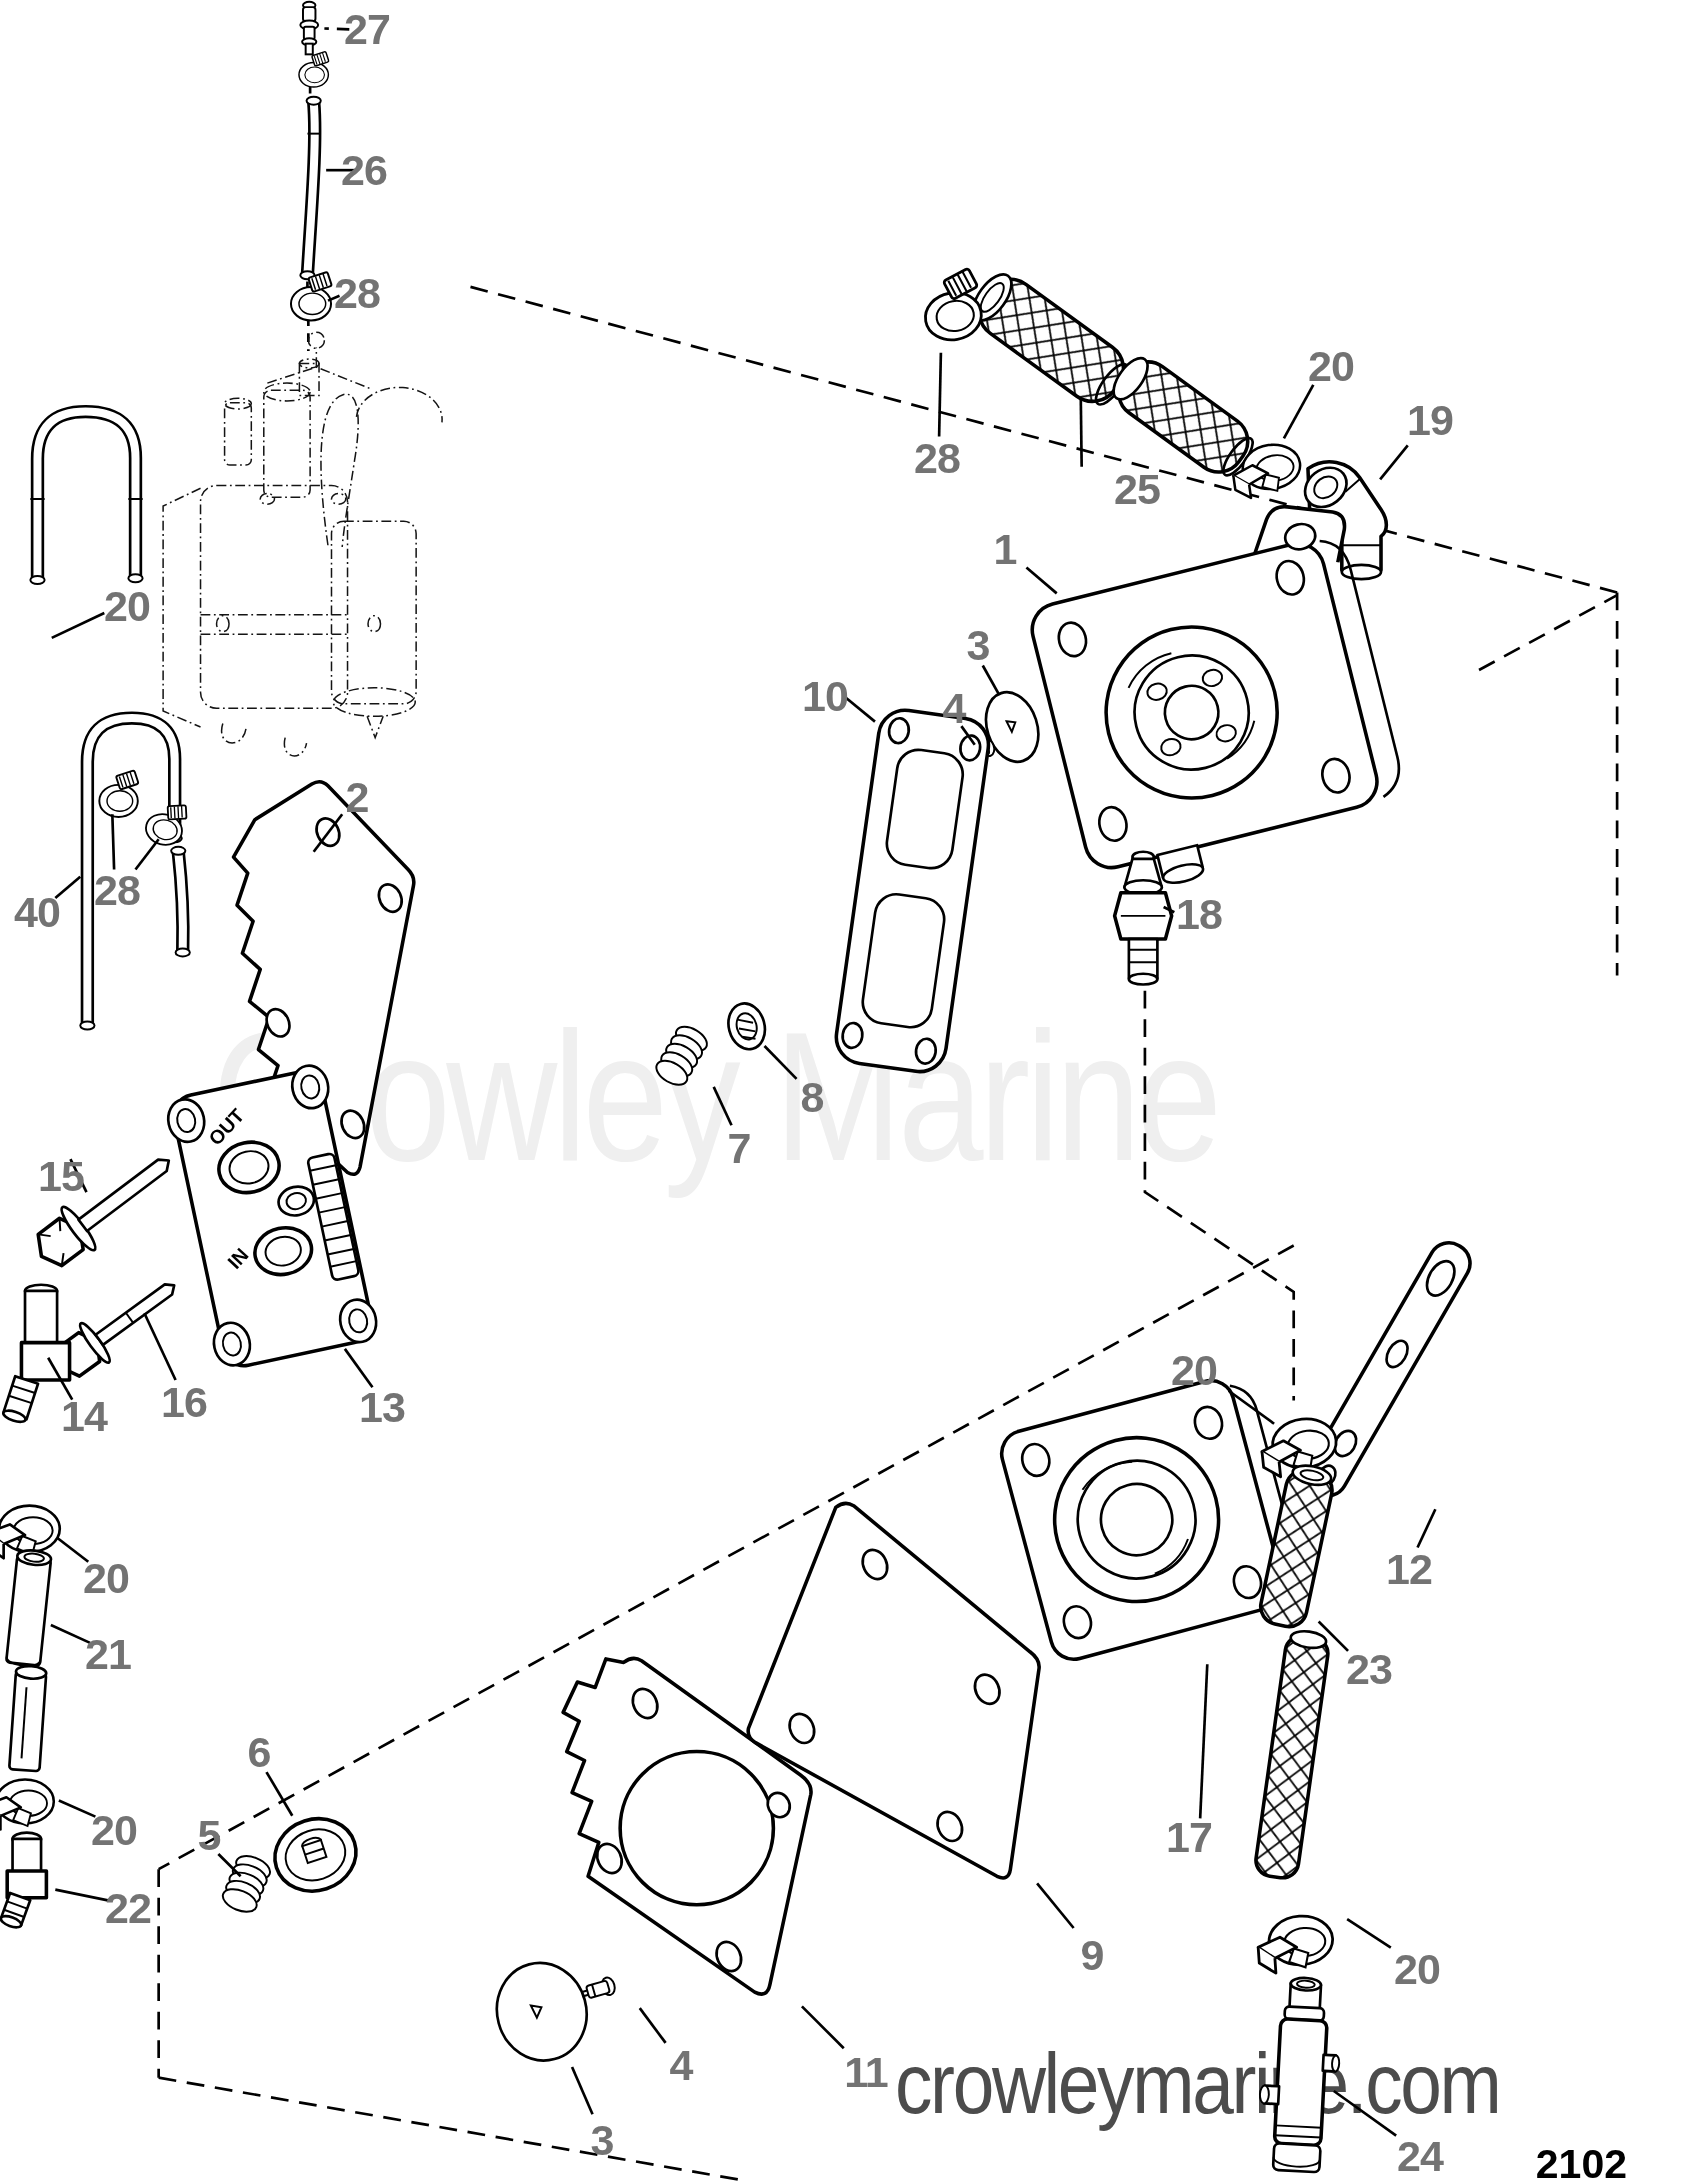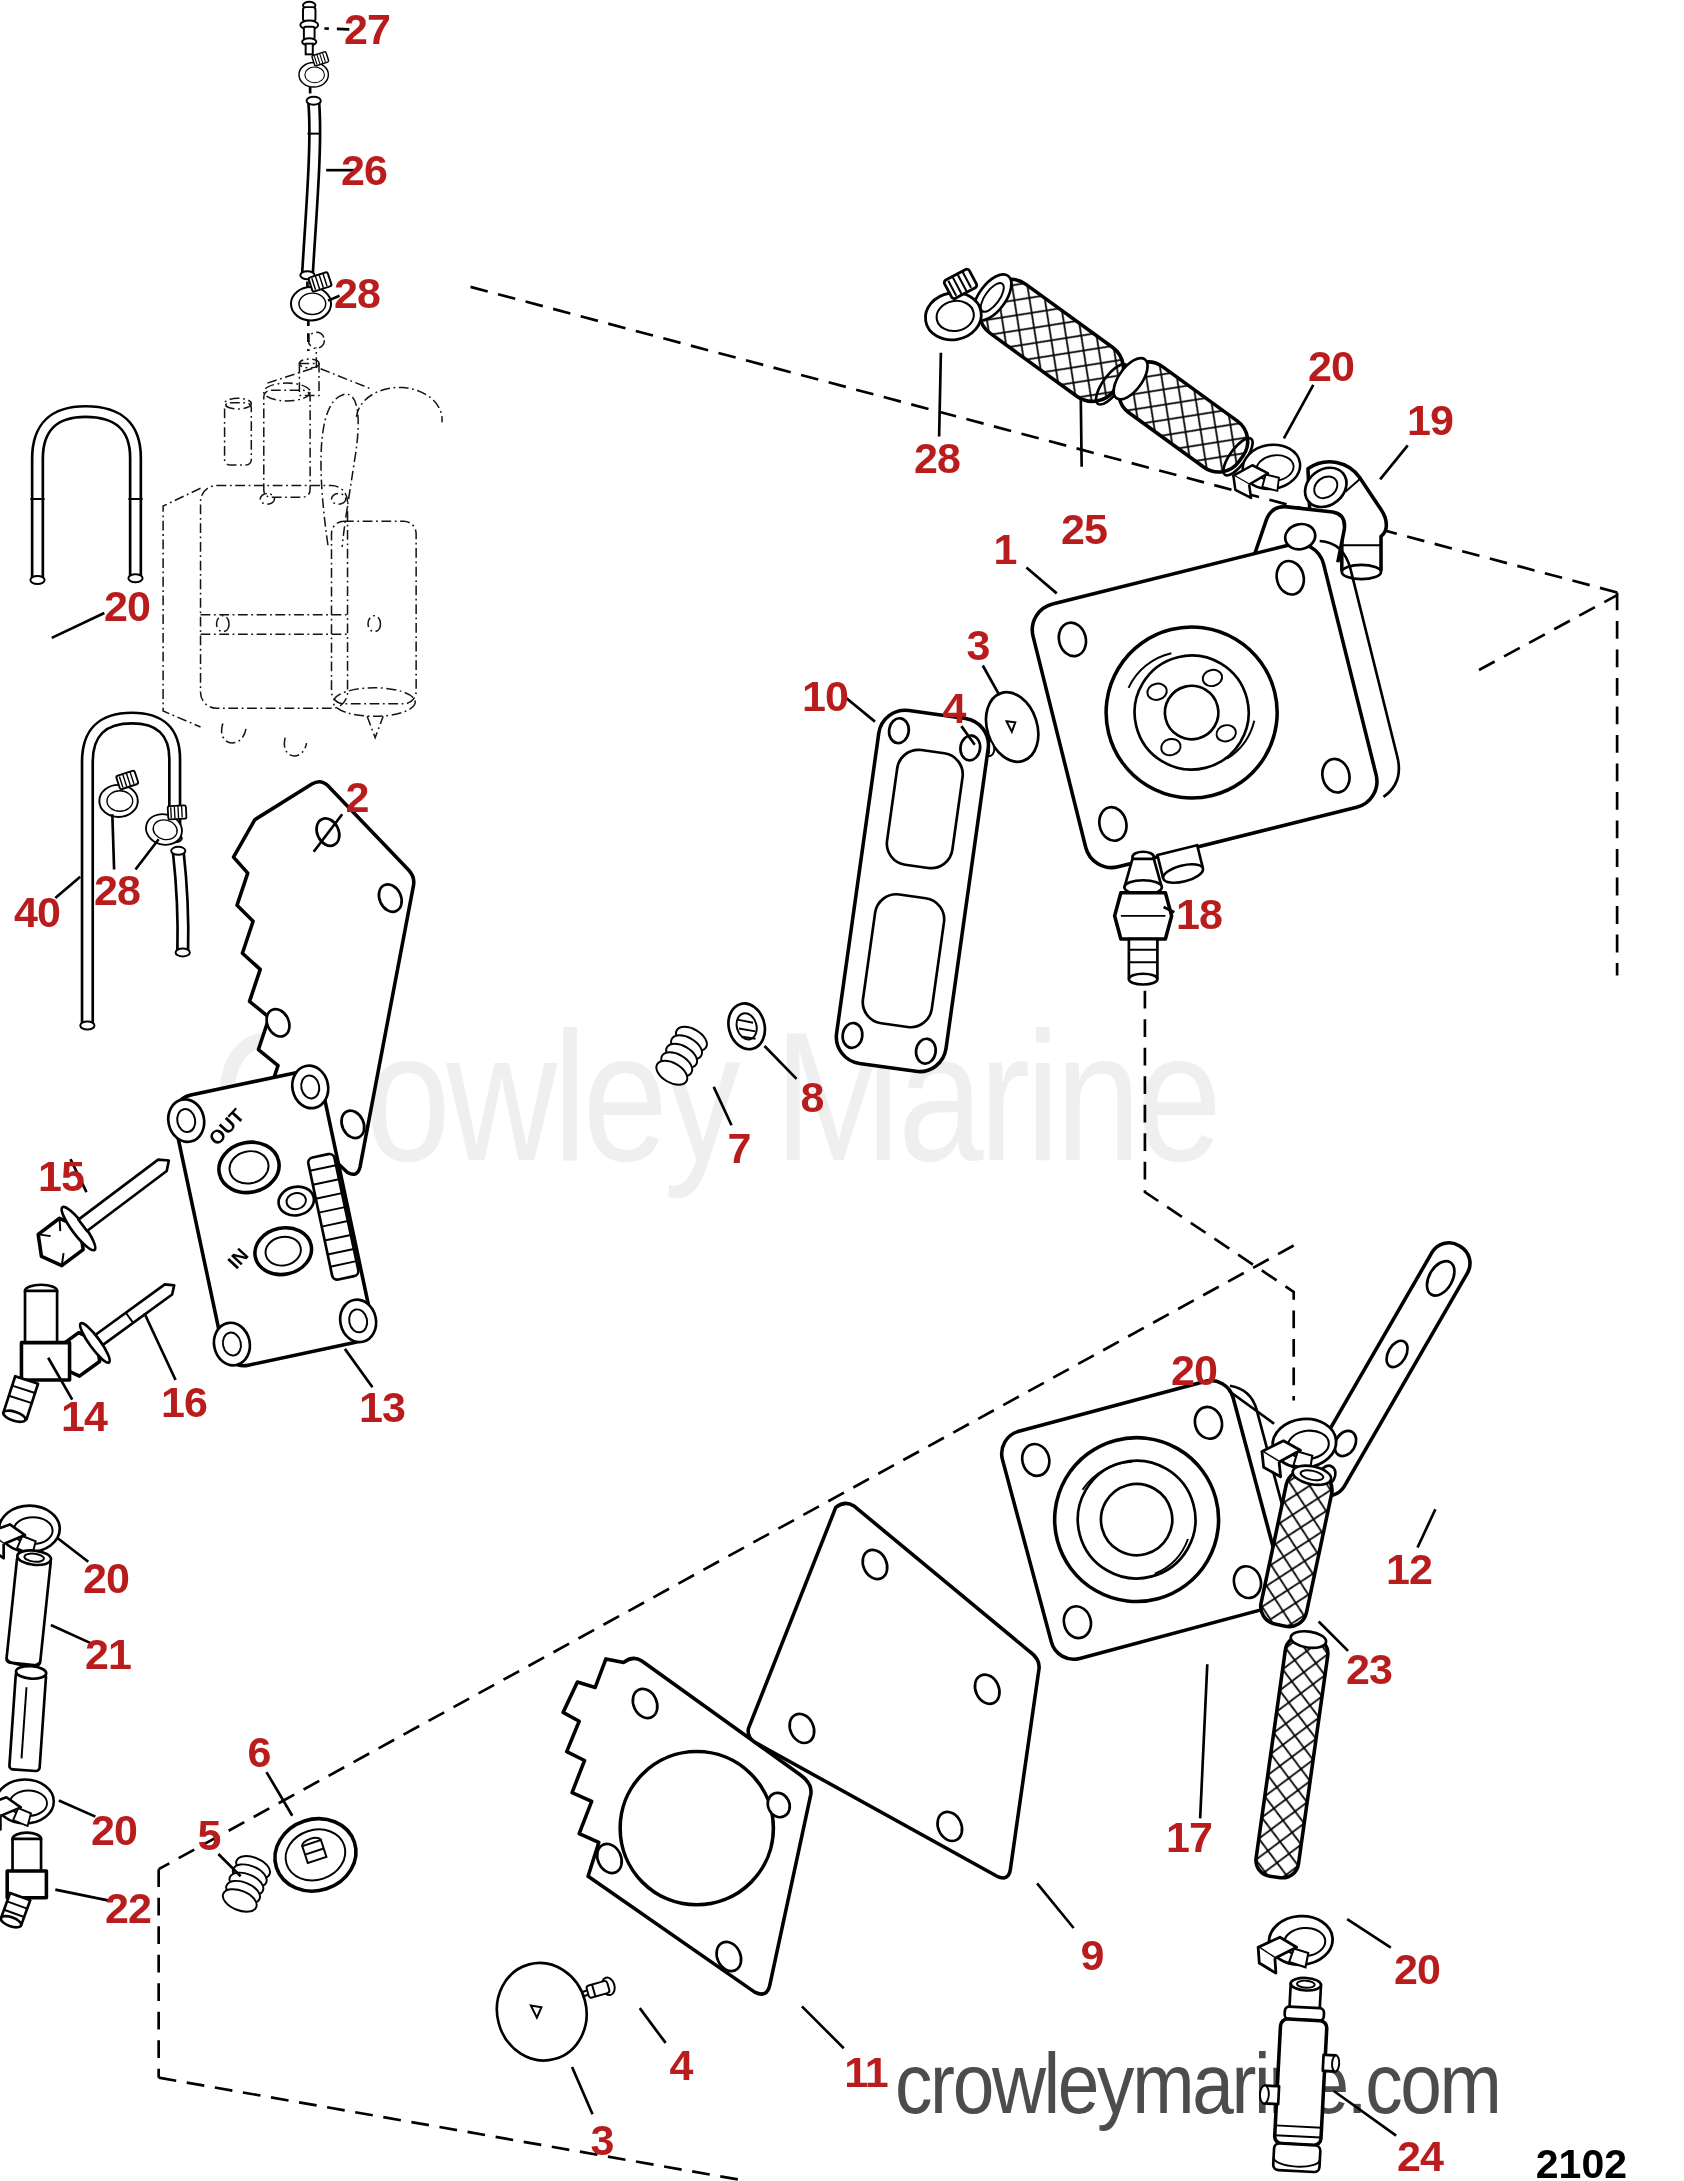--- a/index.html
+++ b/index.html
@@ -9,21 +9,21 @@
   .wm-large{position:absolute;z-index:1;left:212px;top:991px;font-size:183px;font-weight:400;
             color:#efefef;letter-spacing:-5.3px;white-space:nowrap;transform:scaleX(.84);
             transform-origin:left top;}
   .wm-site{position:absolute;z-index:1;left:895px;top:2034px;font-size:86px;font-weight:400;
            color:#4c4c4c;letter-spacing:-2.7px;white-space:nowrap;transform:scaleX(.87);
            transform-origin:left top;}
   .page-num{position:absolute;z-index:3;left:1627px;top:2164px;transform:translate(-100%,-50%);
             font-size:41px;font-weight:700;color:#000;}
   #callouts{position:absolute;left:0;top:0;width:100%;height:100%;z-index:3;pointer-events:none;}
   .callout{position:absolute;transform:translate(-50%,-50%);font-size:43px;font-weight:700;
-           color:#b91c1c;letter-spacing:-0.9px;}
+           color:#737373;letter-spacing:-0.9px;}
   
   .p4{stroke:#000;stroke-width:4;fill:#fff;stroke-linejoin:round;}
   .p3{stroke:#000;stroke-width:3;fill:#fff;stroke-linejoin:round;}
   .p3n{stroke:#000;stroke-width:3;fill:none;}
   .p2{stroke:#000;stroke-width:2.2;fill:#fff;}
   .p2n{stroke:#000;stroke-width:2.2;fill:none;}
   .tA30{stroke:#000;stroke-width:15;fill:none;}
   .tB30{stroke:#fff;stroke-width:9;fill:none;}
   .leader{stroke:#000;stroke-width:3;}
   .leader.dash{stroke-dasharray:14 9;}
@@ -446,21 +446,21 @@
 
   <div id="callouts">
       <div class="callout" style="left: 367px; top: 29px;">27</div>
       <div class="callout" style="left: 364px; top: 170px;">26</div>
       <div class="callout" style="left: 357px; top: 293px;">28</div>
       <div class="callout" style="left: 127px; top: 606px;">20</div>
       <div class="callout" style="left: 37px; top: 912px;">40</div>
       <div class="callout" style="left: 117px; top: 890px;">28</div>
       <div class="callout" style="left: 357px; top: 797px;">2</div>
       <div class="callout" style="left: 937px; top: 458px;">28</div>
-      <div class="callout" style="left: 1084px; top: 489px; margin-top: 40px;">25</div>
+      <div class="callout" style="left: 1137px; top: 489px;">25</div>
       <div class="callout" style="left: 1331px; top: 366px;">20</div>
       <div class="callout" style="left: 1430px; top: 420px;">19</div>
       <div class="callout" style="left: 1005px; top: 549px;">1</div>
       <div class="callout" style="left: 978px; top: 645px;">3</div>
       <div class="callout" style="left: 954px; top: 708px;">4</div>
       <div class="callout" style="left: 825px; top: 696px;">10</div>
       <div class="callout" style="left: 1199px; top: 914px;">18</div>
       <div class="callout" style="left: 812px; top: 1097px;">8</div>
       <div class="callout" style="left: 739px; top: 1148px;">7</div>
       <div class="callout" style="left: 61px; top: 1140px; margin-top: 36px;">15</div>

